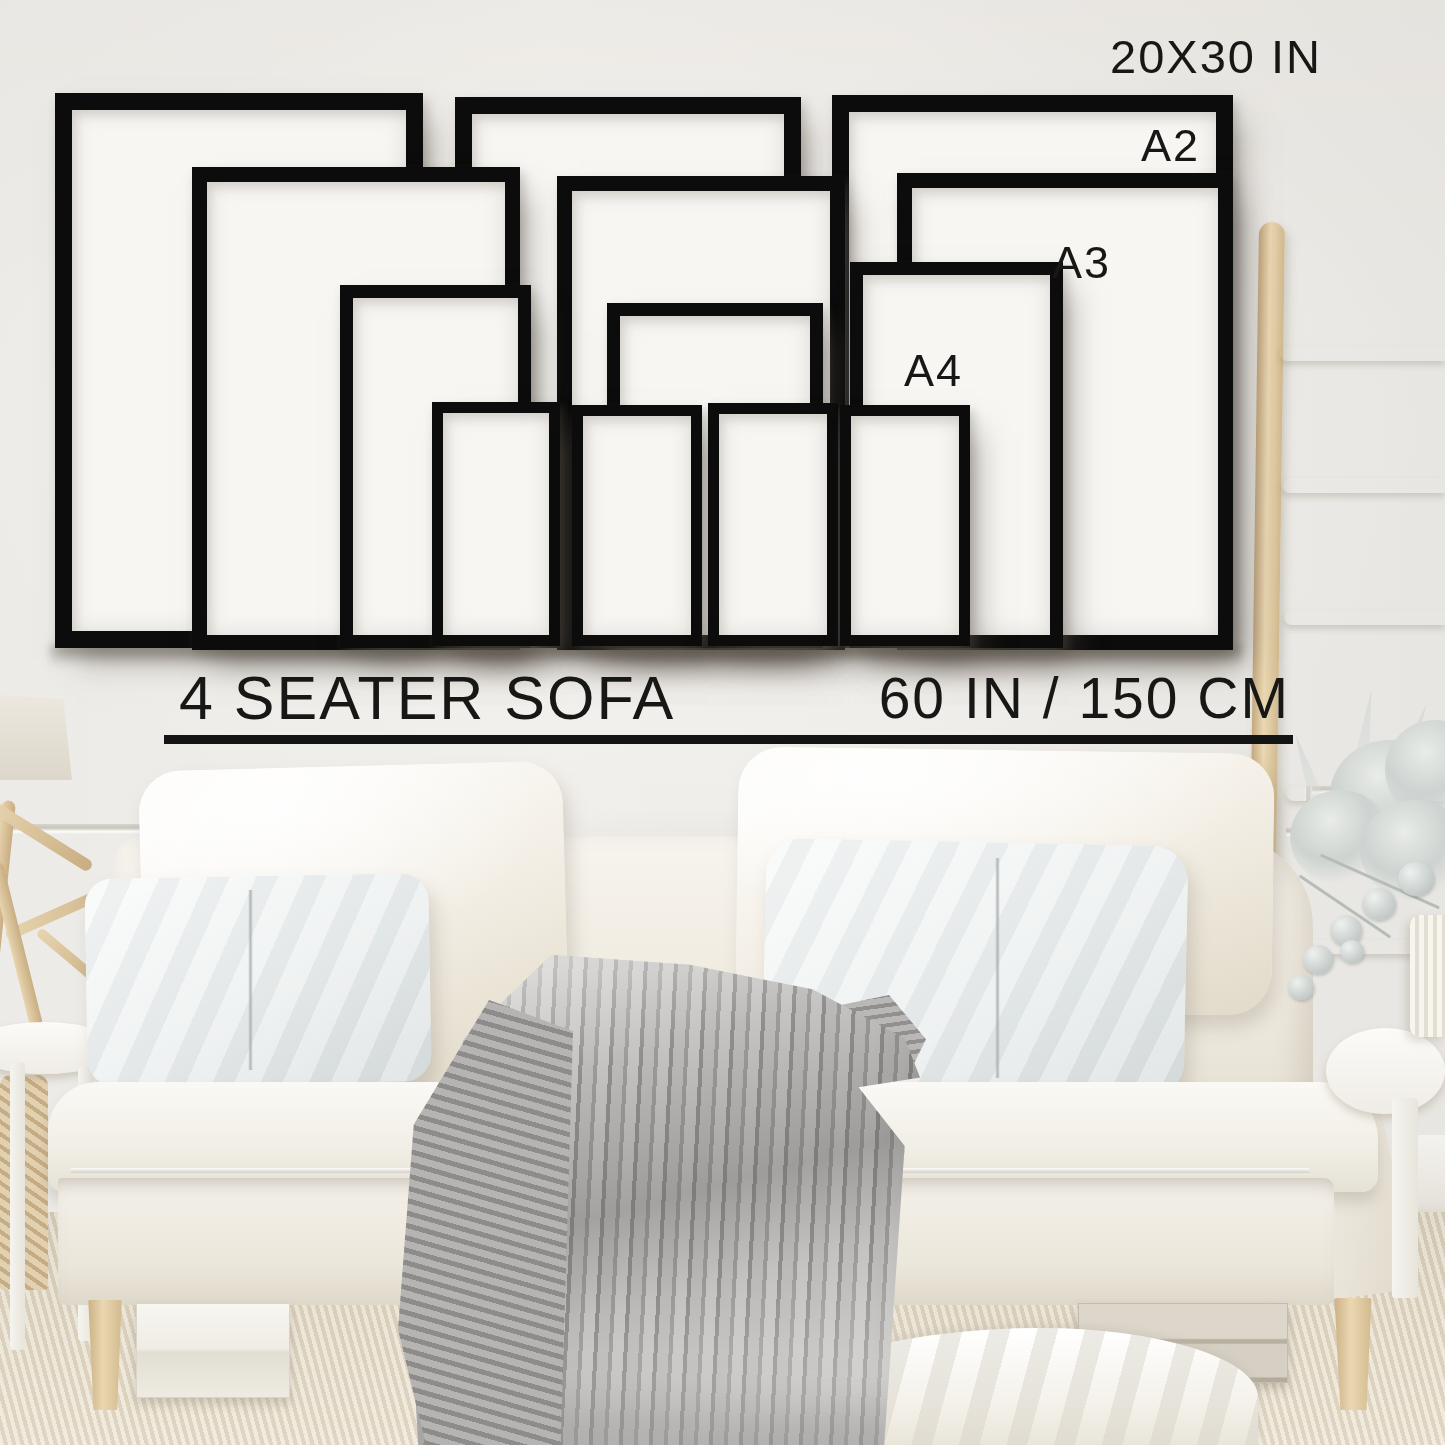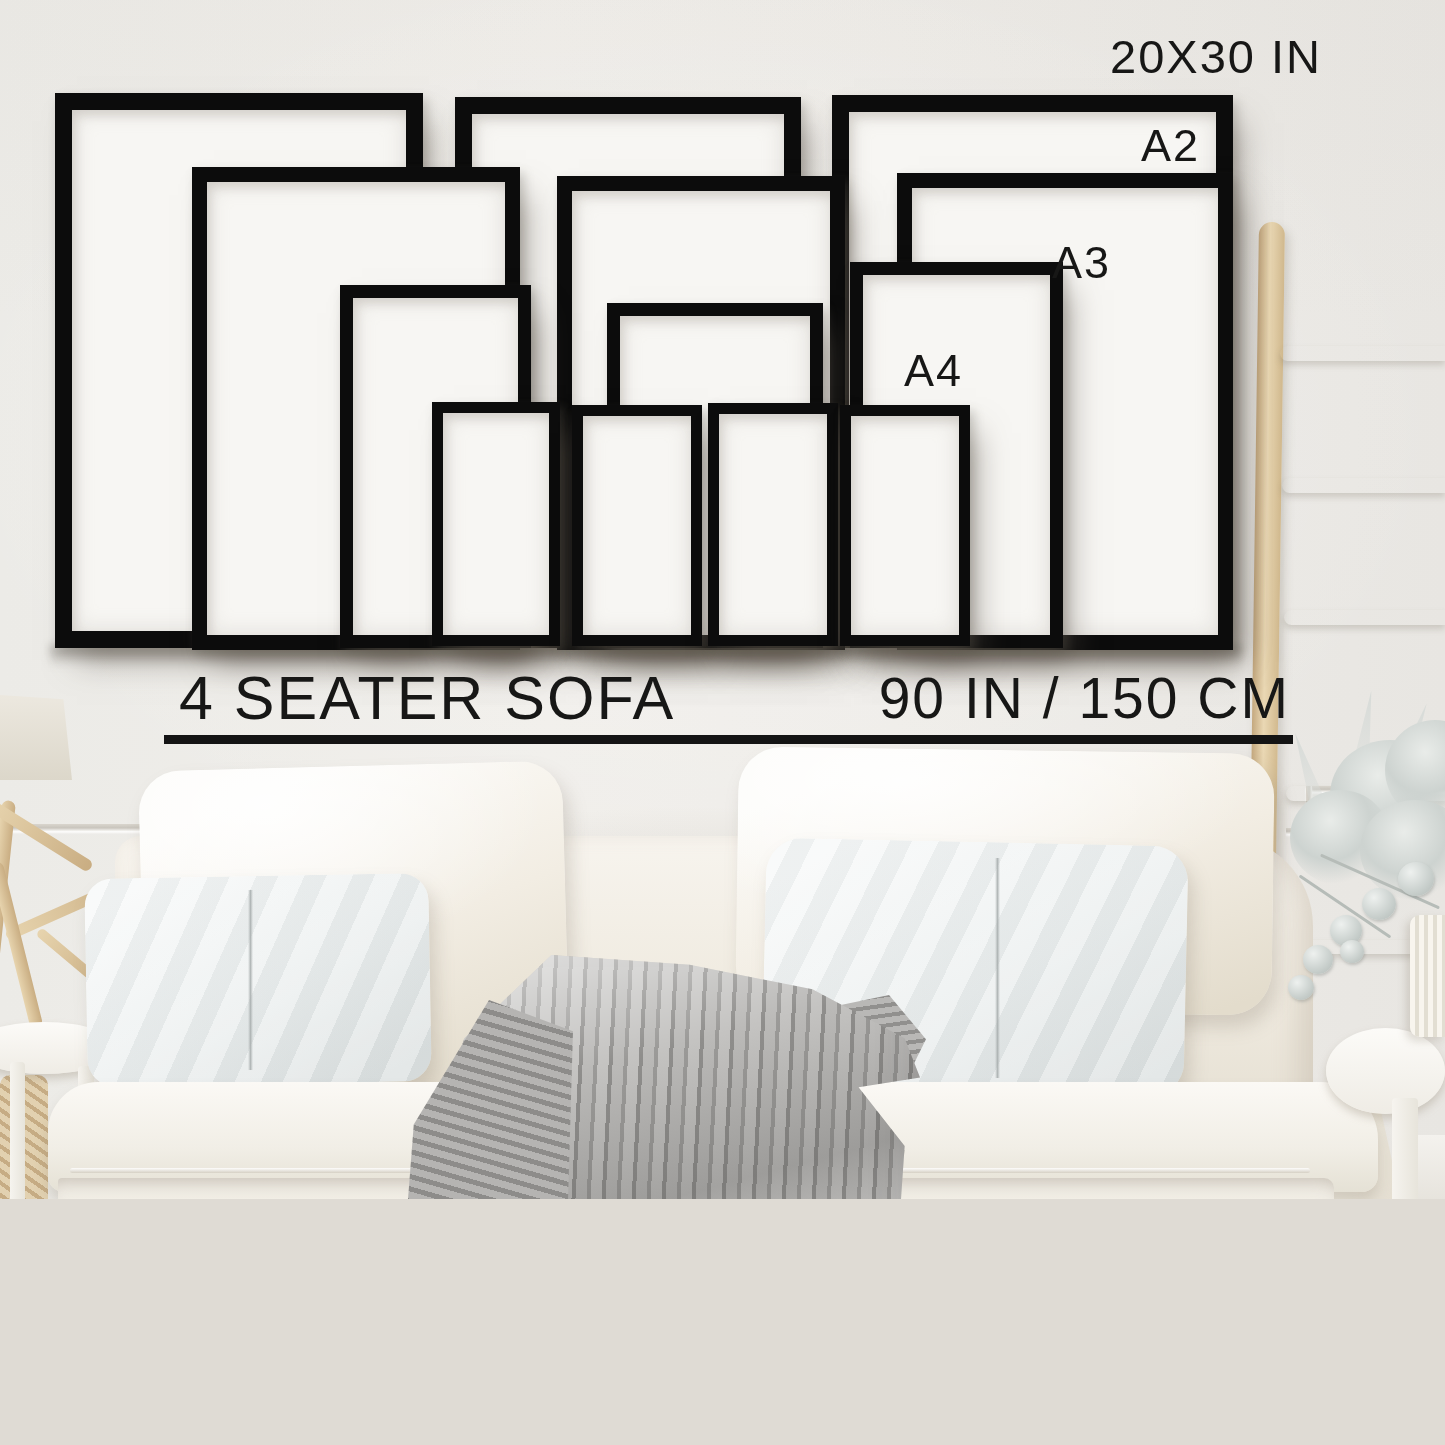--- a/index.html
+++ b/index.html
@@ -1,17 +1,17 @@
 <!DOCTYPE html>
 <html><head>
 <meta charset="utf-8">
 <style>
   html,body{margin:0;padding:0;background:#dfdbd4;}
   body{width:1445px;height:1445px;overflow:hidden;font-family:"Liberation Sans",sans-serif;}
-  .scene{position:relative;width:1445px;height:1199px;overflow:hidden;
+  .scene{position:relative;width:1445px;height:1445px;overflow:hidden;
     background:linear-gradient(90deg,#ecebe7 0%,#f0eeea 38%,#eeece8 62%,#e8e6e2 100%);}
   .scene *{position:absolute;box-sizing:border-box;}
 
   
   .wall-tint{left:0;top:0;width:1445px;height:1445px;
     background:radial-gradient(1100px 700px at 48% 30%,rgba(255,255,255,.30),rgba(255,255,255,0) 70%),
                linear-gradient(180deg,rgba(210,205,198,.12) 0%,rgba(255,255,255,0) 22%);}
   .molding{background:linear-gradient(180deg,#d9d5cd,#c9c5bd 55%,#f6f5f2);box-shadow:0 2px 2px rgba(255,255,255,.8);}
   .molding.v{background:linear-gradient(90deg,#d9d5cd,#cdc9c1 55%,#f4f3f0);}
   .baseboard{background:linear-gradient(180deg,#f4f2ee,#e6e3dc 80%,#d8d4cb);}
@@ -137,21 +137,21 @@
   <div class="frame bw11" style="left:572px;top:405px;width:130px;height:241px;z-index:13;"></div>
   <div class="frame bw11" style="left:708px;top:403px;width:130px;height:243px;z-index:13;"></div>
   <div class="frame bw11" style="left:840px;top:405px;width:130px;height:241px;z-index:13;"></div>
 
   <div class="lbl title" style="left:1096px;top:33px;width:226px;z-index:17;">20X30 IN</div>
   <div class="lbl size-lbl" style="left:1141px;top:123px;z-index:17;">A2</div>
   <div class="lbl size-lbl" style="left:1052px;top:240px;z-index:17;">A3</div>
   <div class="lbl size-lbl" style="left:904px;top:348px;z-index:17;">A4</div>
 
   <div class="lbl sofa-lbl" style="left:179px;top:668px;z-index:18;">4 SEATER SOFA</div>
-  <div class="lbl width-lbl" style="left:850px;top:670px;width:440px;z-index:18;">90 IN / 150 CM</div>
+  <div class="lbl width-lbl" style="left:850px;top:670px;width:440px;z-index:18;">60 IN / 150 CM</div>
   <div class="rule" style="left:164px;top:735px;width:1129px;height:9px;z-index:18;"></div>
 
   <div class="shade" style="left:0;top:695px;width:72px;height:85px;z-index:4;"></div>
   <div class="branch" style="left:-10px;top:800px;width:14px;height:230px;transform:rotate(6deg);z-index:4;"></div>
   <div class="branch" style="left:-20px;top:830px;width:120px;height:12px;transform:rotate(32deg);z-index:4;"></div>
   <div class="branch" style="left:0px;top:900px;width:150px;height:11px;transform:rotate(-24deg);z-index:4;"></div>
   <div class="branch" style="left:10px;top:860px;width:13px;height:170px;transform:rotate(-14deg);z-index:4;"></div>
   <div class="branch" style="left:28px;top:955px;width:90px;height:10px;transform:rotate(40deg);z-index:4;"></div>
   <div class="wicker" style="left:0;top:1075px;width:48px;height:215px;z-index:4;"></div>
   <div class="table-top" style="left:-30px;top:1022px;width:148px;height:52px;z-index:5;"></div>

